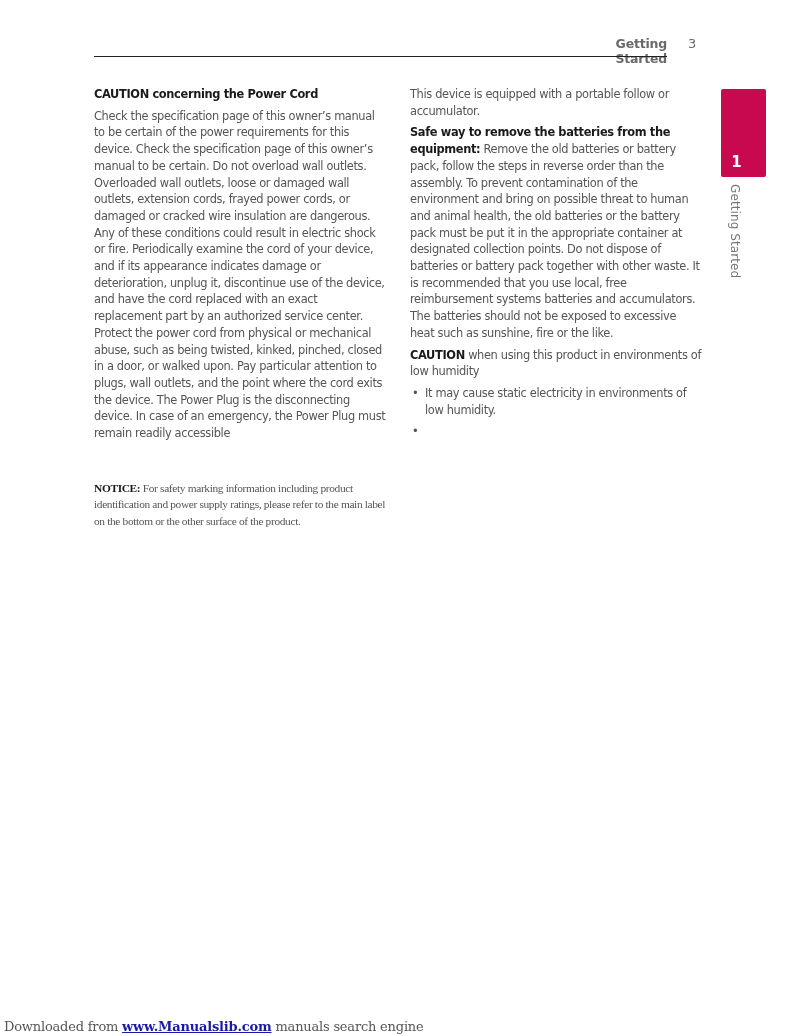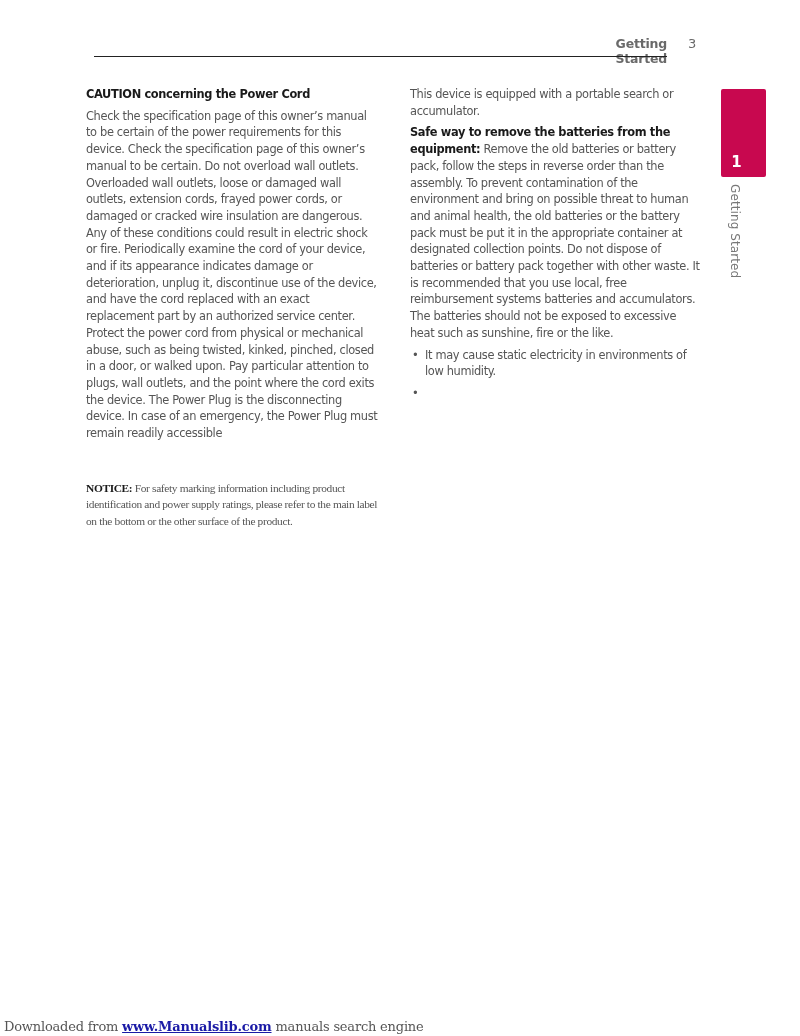--- a/index.html
+++ b/index.html
@@ -69,21 +69,21 @@
       letter-spacing: 0.1px;
     }
     .col {
       position: absolute;
       top: 86px;
       font-size: 11.4px;
       line-height: 16.7px;
       color: #555555;
       letter-spacing: -0.35px;
     }
-    .col-left { left: 86px; width: 292px; }
+    .col-left { left: 94px; width: 292px; }
     .col-right { left: 410px; width: 292px; }
     .h {
       color: #1a1a1a;
       font-weight: bold;
       font-size: 11.4px;
       margin: 0 0 5px 0;
       line-height: 16.7px;
     }
     p {
       margin: 0 0 5px 0;
@@ -141,21 +141,22 @@
 </div>
 <div class="side-label">Getting Started</div>
 
 <div class="col col-left">
   <div class="h">CAUTION concerning the Power Cord</div>
   <p>Check the specification page of this owner’s manual to be certain of the power requirements for this device. Check the specification page of this owner’s manual to be certain. Do not overload wall outlets. Overloaded wall outlets, loose or damaged wall outlets, extension cords, frayed power cords, or damaged or cracked wire insulation are dangerous. Any of these conditions could result in electric shock or fire. Periodically examine the cord of your device, and if its appearance indicates damage or deterioration, unplug it, discontinue use of the device, and have the cord replaced with an exact replacement part by an authorized service center. Protect the power cord from physical or mechanical abuse, such as being twisted, kinked, pinched, closed in a door, or walked upon. Pay particular attention to plugs, wall outlets, and the point where the cord exits the device. The Power Plug is the disconnecting device. In case of an emergency, the Power Plug must remain readily accessible</p>
   <p class="notice"><b class="lead">NOTICE:</b><span> For safety marking information including product identification and power supply ratings, please refer to the main label on the bottom or the other surface of the product.</span></p>
 </div>
 
 <div class="col col-right">
-  <p>This device is equipped with a portable search or accumulator.</p>
+  <p>This device is equipped with a portable follow or accumulator.</p>
   <p><b class="lead">Safe way to remove the batteries from the equipment:</b><span> Remove the old batteries or battery pack, follow the steps in reverse order than the assembly. To prevent contamination of the environment and bring on possible threat to human and animal health, the old batteries or the battery pack must be put it in the appropriate container at designated collection points. Do not dispose of batteries or battery pack together with other waste. It is recommended that you use local, free reimbursement systems batteries and accumulators.</span><br><span>The batteries should not be exposed to excessive heat such as sunshine, fire or the like.</span></p>
+  <p><b class="lead">CAUTION</b><span> when using this product in environments of low humidity</span></p>
   <ul>
     <li><span class="bullet">•</span><span>It may cause static electricity in environments of low humidity.</span></li>
     <li><span class="bullet">•</span></li>
   </ul>
 </div>
 
 <div class="footer"><span>Downloaded from </span><a>www.Manualslib.com</a><span>  manuals search engine</span></div>
 
 </body></html>

